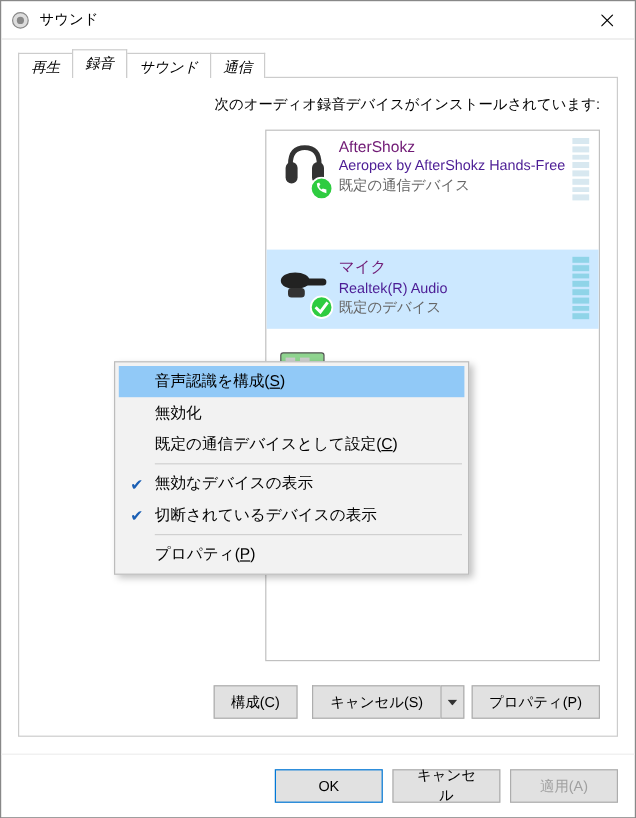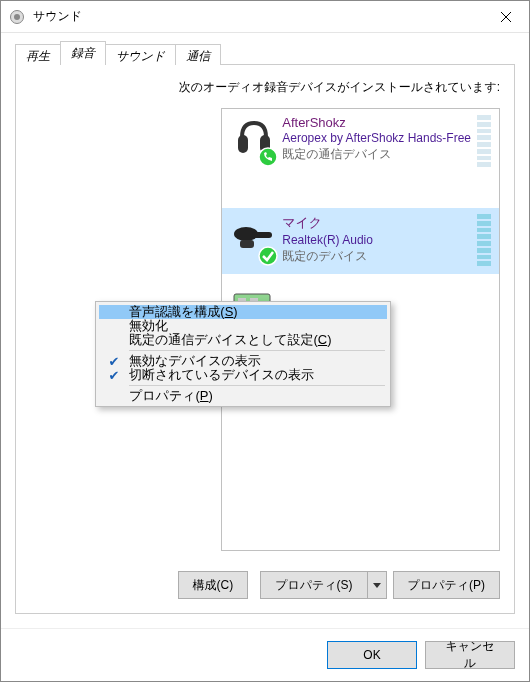--- a/index.html
+++ b/index.html
@@ -177,21 +177,21 @@
     left: 94px;
     top: 268px;
     width: 296px;
     background: #f2f2f2;
     border: 1px solid #bcbcbc;
     box-shadow: 3px 3px 6px rgba(0,0,0,0.25);
     padding: 3px;
     z-index: 100;
   }
   .menu-item {
-    height: 14px;
+    height: 26px;
     display: flex;
     align-items: center;
     padding-left: 30px;
     position: relative;
     font-size: 13px;
   }
   .menu-item.hl {
     background: #91c9f7;
   }
   .menu-sep {
@@ -340,21 +340,21 @@
           </div>
           <div class="device-text"></div>
         </div>
 
       </div>
 
       <div class="panel-buttons">
         <button class="btn">構成(C)</button>
         <div class="spacer"></div>
         <div class="btn-split">
-          <button class="btn">プロパティ(S)</button>
+          <button class="btn">キャンセル(S)</button>
           <div class="btn-dd">
             <svg viewBox="0 0 10 6" width="8" height="5">
                 <path d="M0 0 L5 6 L10 0 Z" fill="#333"></path>
               </svg>
           </div>
         </div>
         <button class="btn">プロパティ(P)</button>
       </div>
 
     </div>
@@ -382,15 +382,16 @@
       <div class="menu-item">
         <span><span>プロパティ(</span><span class="underline">P</span><span>)</span></span>
       </div>
     </div>
 
   </div>
 
   <div class="footer">
     <button class="btn primary">OK</button>
     <button class="btn">キャンセル</button>
+    <button class="btn disabled">適用(A)</button>
   </div>
 
 </div>
 
 </body></html>

